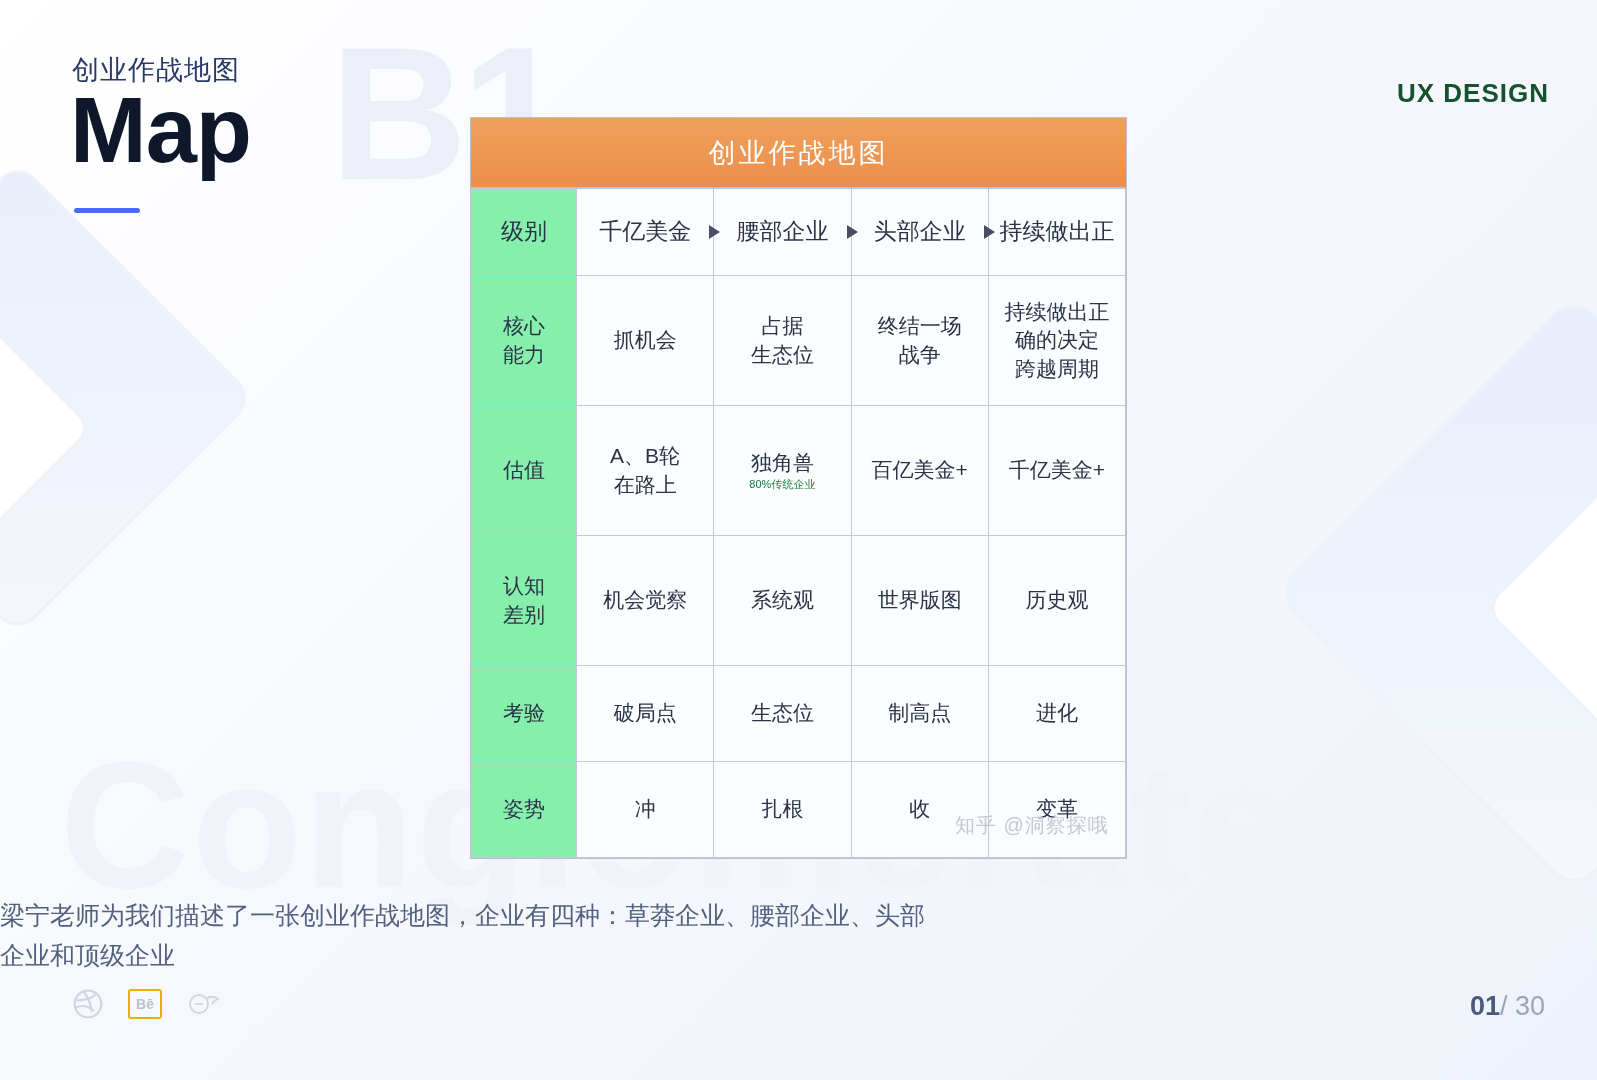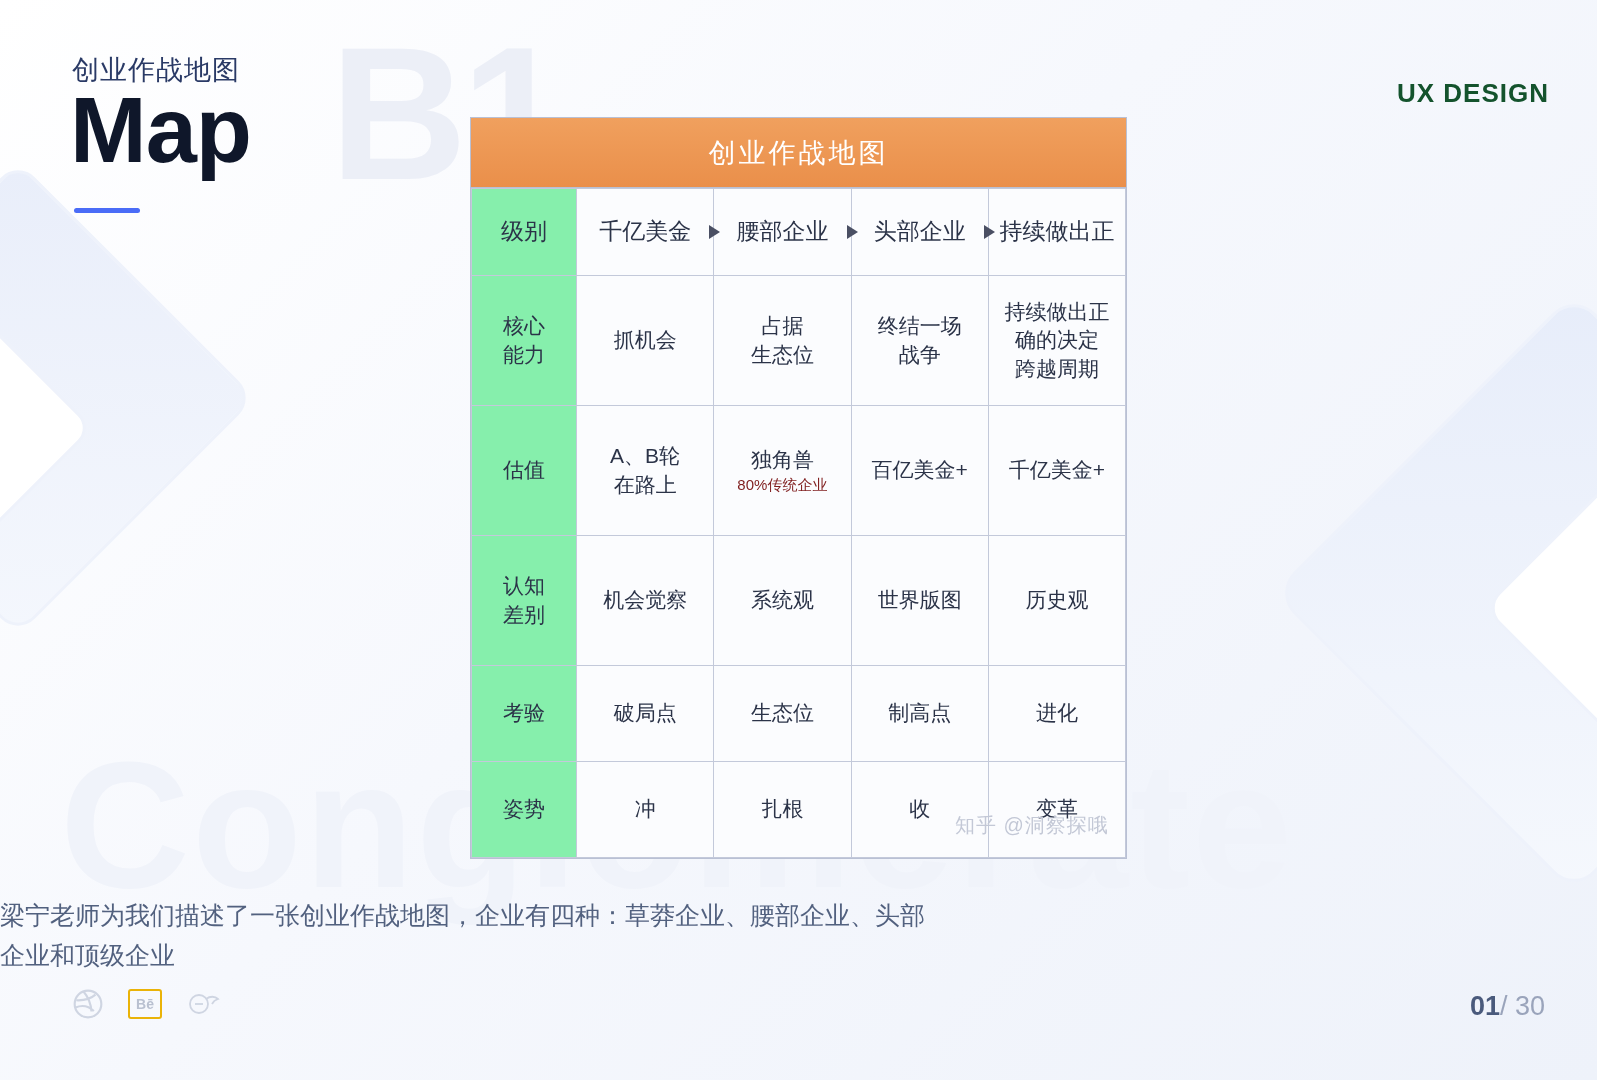--- a/index.html
+++ b/index.html
@@ -180,21 +180,21 @@
     top: 50%;
     transform: translateY(-50%);
     width: 0;
     height: 0;
     border-top: 7px solid transparent;
     border-bottom: 7px solid transparent;
     border-left: 11px solid #4a4f63;
     z-index: 2;
   }
   td.cap { font-size: 15px; color: #4a5168; }
-  .sub-small { font-size: 15px; color: #7f1d1d; display: block; margin-top: 0; }
+  .sub-small { font-size: 11px; color: #15803d; display: block; margin-top: 0; }
 
   
   .watermark {
     position: absolute;
     left: 955px;
     top: 812px;
     font-size: 20px;
     color: #c3c8d6;
     letter-spacing: 1px;
     user-select: none;

